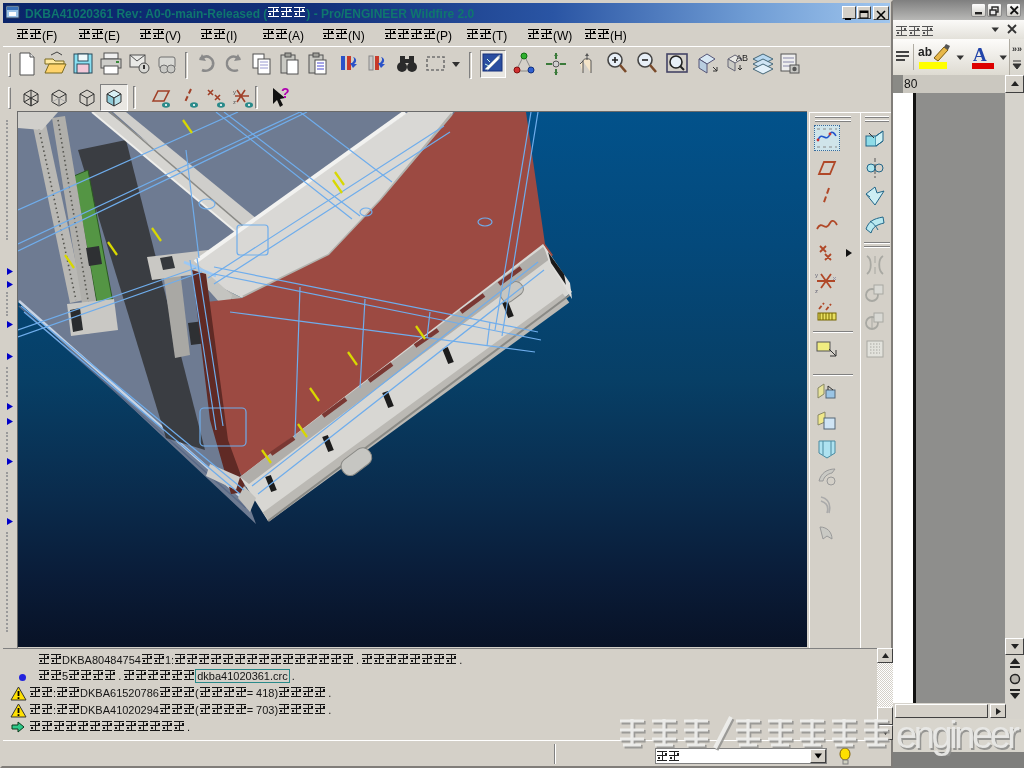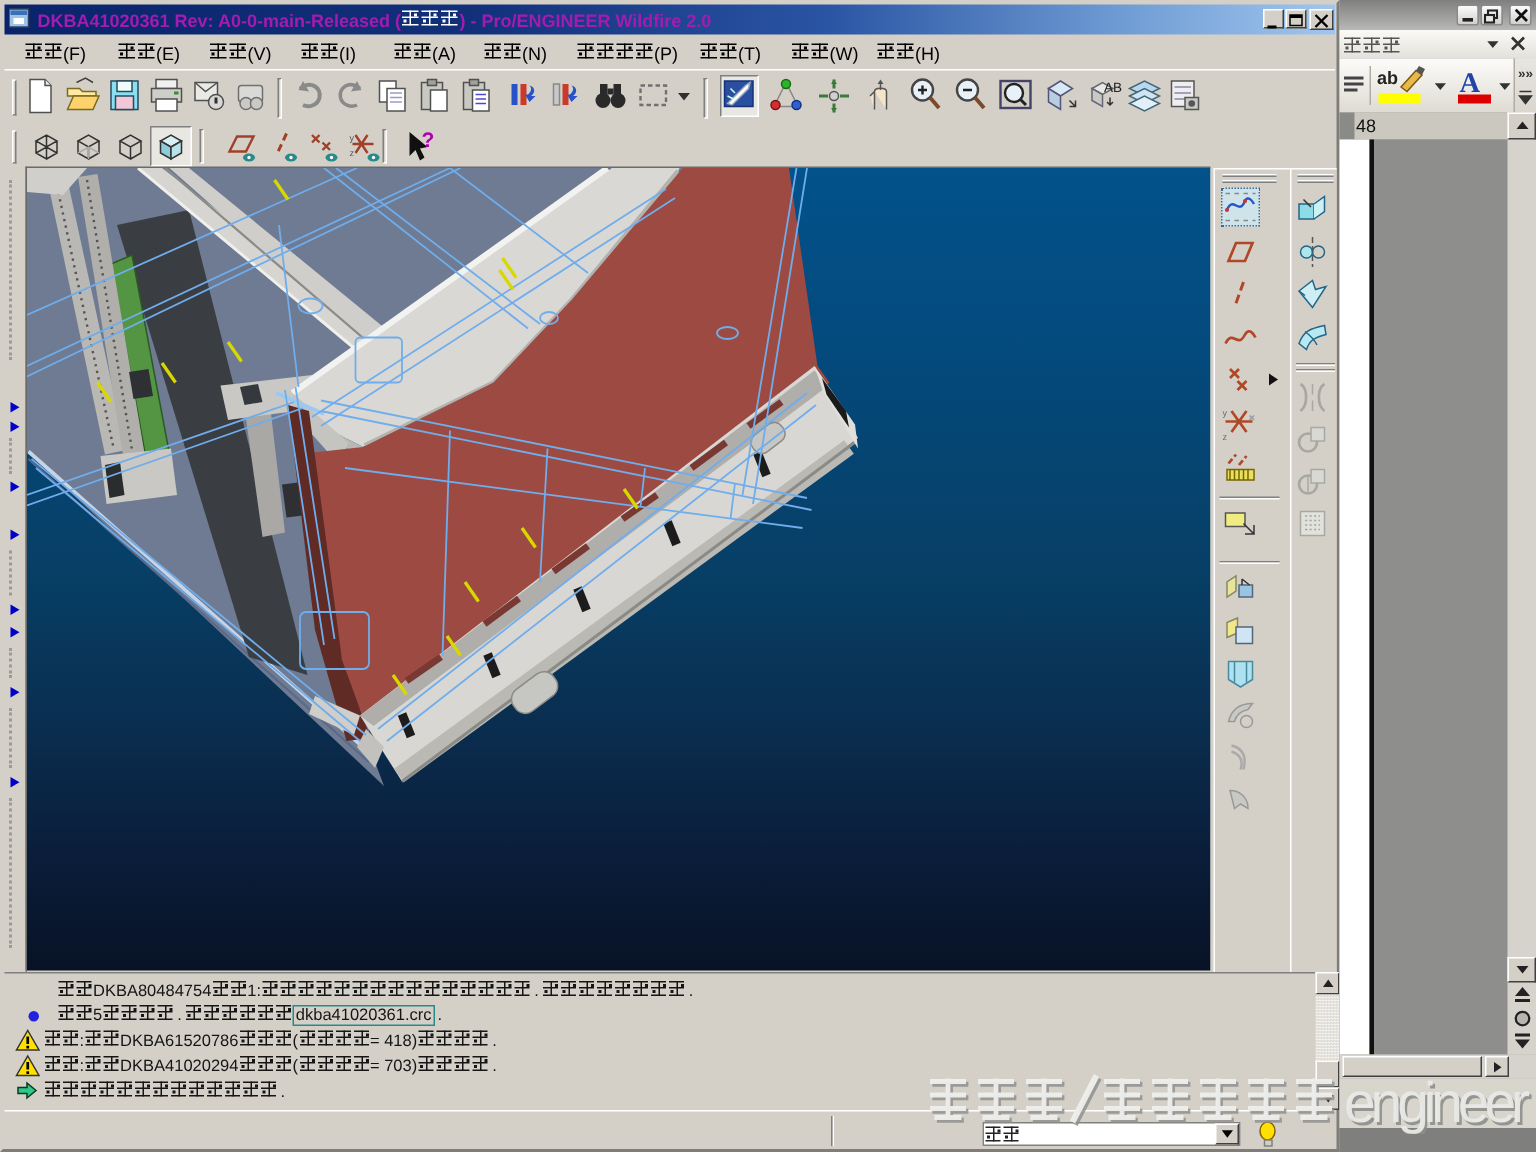--- a/index.html
+++ b/index.html
@@ -20,21 +20,21 @@
 <div class="abs" style="left:0;top:0;width:893px;height:768px;background:#d4d0c8;border:2px outset #d4d0c8"></div>
 
 <div class="abs" style="left:3px;top:3px;width:887px;height:20px;background:linear-gradient(90deg,#0a246a 0%,#12307a 35%,#2a55a4 62%,#6f9cd4 84%,#a0c6ee 100%)"></div>
 <div class="abs" style="left:6px;top:5px;width:15px;height:15px">
 <svg width="15" height="15">
       <rect x="0" y="1" width="13" height="12" fill="#9cc4e8" stroke="#30405c"></rect>
       <rect x="1" y="2" width="11" height="3" fill="#3a70b8"></rect>
       <rect x="3" y="7" width="7" height="4" fill="#fff"></rect>
     </svg>
 </div>
-<div class="abs" style="left:25px;top:7px;color:#a21caf;font-weight:bold;font-size:12px;letter-spacing:0">DKBA41020361 Rev: A0-0-main-Released (<span class="z" style="color:#fff"></span><span class="z" style="color:#fff"></span><span class="z" style="color:#fff"></span>) - Pro/ENGINEER Wildfire 2.0</div>
+<div class="abs" style="left:25px;top:7px;color:#0f766e;font-weight:bold;font-size:12px;letter-spacing:0">DKBA41020361 Rev: A0-0-main-Released (<span class="z" style="color:#fff"></span><span class="z" style="color:#fff"></span><span class="z" style="color:#fff"></span>) - Pro/ENGINEER Wildfire 2.0</div>
 <div class="abs btn3" style="left:842px;top:6px;width:14px;height:13px"><svg width="12" height="11">
       <rect x="2" y="8" width="6" height="2" fill="#000"></rect>
     </svg></div>
 <div class="abs btn3" style="left:857px;top:6px;width:14px;height:13px"><svg width="12" height="11">
       <rect x="2" y="1" width="8" height="7" fill="none" stroke="#000" stroke-width="1"></rect>
       <rect x="2" y="1" width="8" height="2" fill="#000"></rect>
     </svg></div>
 <div class="abs btn3" style="left:873px;top:6px;width:16px;height:14px"><svg width="14" height="12">
       <path d="M3 2 L11 10 M11 2 L3 10" stroke="#000" stroke-width="1.6"></path>
     </svg></div>
@@ -567,21 +567,21 @@
     <svg class="abs" style="left:106px;top:55px" width="9" height="6">
       <path d="M0.5 0.5 L8 0.5 L4.2 5 Z" fill="#333"></path>
     </svg>
     <div class="abs" style="left:116px;top:39px;width:15px;height:60px;background:linear-gradient(180deg,#e8e6e0,#cfccc2);border-left:1px solid #b0aca2"></div>
     <div class="abs" style="left:119px;top:44px;color:#333;font-size:9px;font-weight:bold">»»</div>
     <svg class="abs" style="left:119px;top:60px" width="10" height="10">
       <path d="M1 1 h8 M1 4 L9 4 L5 9 Z" fill="#333" stroke="#333"></path>
     </svg>
     <div class="abs" style="left:0;top:75px;width:131px;height:18px;background:#cbc8c0"></div>
     <div class="abs" style="left:0;top:75px;width:10px;height:18px;background:#8a8a86"></div>
-    <div class="abs" style="left:11px;top:77px;font-size:12px;color:#111;font-family:'Liberation Sans'">48</div>
+    <div class="abs" style="left:11px;top:77px;font-size:12px;color:#111;font-family:'Liberation Sans'">80</div>
     <div class="abs" style="left:0;top:93px;width:131px;height:610px;background:#8e8e8c"></div>
     <div class="abs" style="left:0;top:93px;width:20px;height:610px;background:#fff"></div>
     <div class="abs" style="left:20px;top:93px;width:3px;height:610px;background:#111"></div>
     <div class="abs" style="left:112px;top:75px;width:19px;height:628px;background:#d6d3cc"></div>
     <div class="abs btn3" style="left:112px;top:75px;width:19px;height:18px"></div>
     <svg class="abs" style="left:117px;top:80px" width="10" height="8">
       <path d="M5 1 L9 6 L1 6 Z" fill="#222"></path>
     </svg>
     <div class="abs btn3" style="left:112px;top:638px;width:19px;height:17px"></div>
     <svg class="abs" style="left:117px;top:643px" width="10" height="8">

